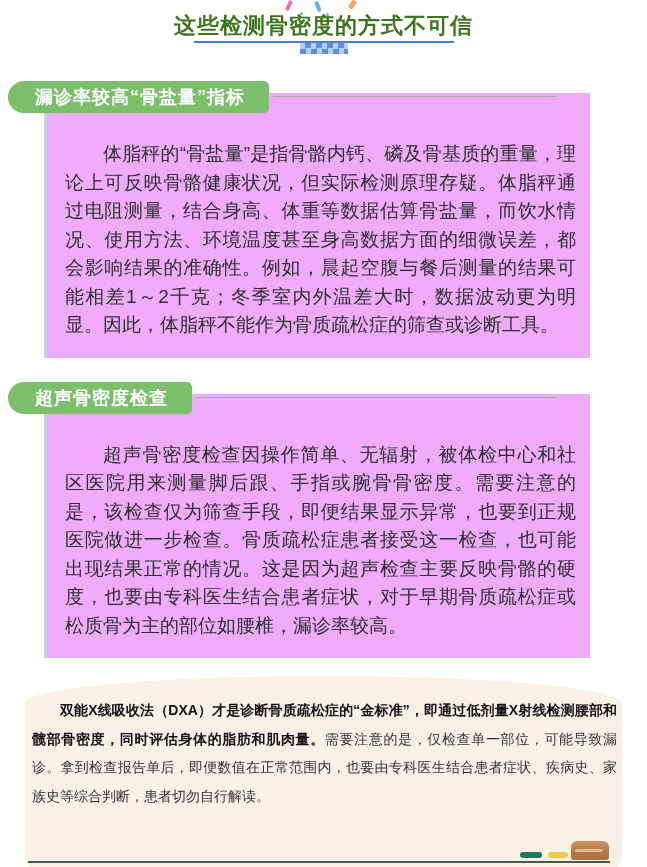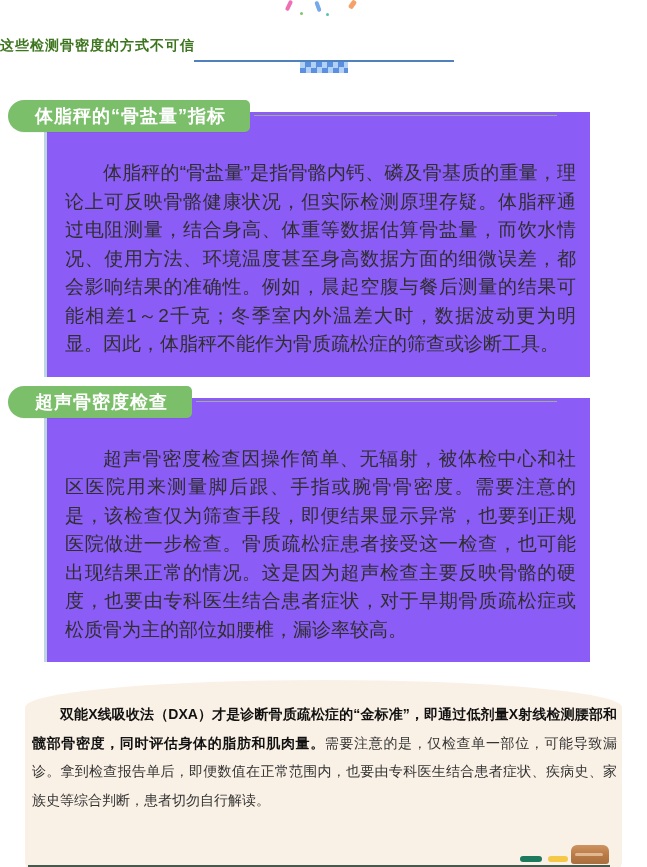--- a/index.html
+++ b/index.html
@@ -11,44 +11,44 @@
   
   .confetti{position:absolute;left:283px;top:0;width:92px;height:18px;}
   .confetti span{position:absolute;border-radius:2px;display:block;}
   .cf-pink{left:4px;top:0;width:4px;height:11px;background:#ef6fb3;transform:rotate(25deg);}
   .cf-blue{left:33px;top:1px;width:4px;height:11px;background:#74aaeb;transform:rotate(-20deg);}
   .cf-orange{left:67px;top:0;width:5px;height:9px;background:#f4a269;transform:rotate(35deg);}
   .cf-green{left:17px;top:12px;width:3px;height:3px;background:#82c468;border-radius:50%;}
   .cf-teal{left:43px;top:13px;width:3px;height:3px;background:#58c4a8;border-radius:50%;}
 
   .page-title{
-    margin:0;padding-top:32px;text-align:left;
-    font-size:14px;line-height:26px;font-weight:bold;color:#3d751e;letter-spacing:1px;
+    margin:0;padding-top:13px;text-align:center;
+    font-size:22px;line-height:26px;font-weight:bold;color:#3d751e;letter-spacing:1px;
   }
   .title-underline{width:260px;height:2px;background:#4f81bd;margin:2px auto 0;}
   .checker{
     width:48px;height:11px;margin:0 auto;
     background:repeating-conic-gradient(#5b8fe0 0% 25%, #b3d0f5 0% 50%);
     background-size:11px 11px;
   }
 
   
   .section{margin-top:27px;position:relative;}
-  .section.second{margin-top:9px;}
+  .section.second{margin-top:24px;}
   .pill-row{display:flex;align-items:flex-start;position:relative;z-index:2;}
   .pill{
     margin-left:8px;background:#7cbf6b;color:#ffffff;
     font-size:18px;font-weight:bold;line-height:20px;letter-spacing:1px;
     padding:6px 24px 6px 27px;border-radius:16px 5px 5px 16px;
     box-shadow:0 1px 0 rgba(0,0,0,0.04);
   }
   .pill-line{flex:1;height:1px;background:#9fae92;margin:15px 90px 0 4px;}
   .content-block{
     margin:-20px 57px 0 44px;position:relative;z-index:1;
-    background:#8b5cf6;border-left:3px solid #bcd7e2;
+    background:#f0abfc;border-left:3px solid #bcd7e2;
     padding:47px 14px 18px 18px;
   }
   .content-block p{
     margin:0;font-size:19px;line-height:28.5px;color:#2f2f2f;
     text-align:justify;text-indent:2em;
     font-family:"Liberation Sans","DejaVu Sans",sans-serif;
   }
 
   
   .conclusion{
@@ -89,21 +89,21 @@
   <span class="cf-green"></span>
   <span class="cf-teal"></span>
 </div>
 
 <h1 class="page-title">这些检测骨密度的方式不可信</h1>
 <div class="title-underline"></div>
 <div class="checker"></div>
 
 <div class="section">
   <div class="pill-row">
-    <div class="pill">体脂秤的“骨盐量”指标</div>
+    <div class="pill">漏诊率较高“骨盐量”指标</div>
     <div class="pill-line"></div>
   </div>
   <div class="content-block">
     <p>体脂秤的“骨盐量”是指骨骼内钙、磷及骨基质的重量，理论上可反映骨骼健康状况，但实际检测原理存疑。体脂秤通过电阻测量，结合身高、体重等数据估算骨盐量，而饮水情况、使用方法、环境温度甚至身高数据方面的细微误差，都会影响结果的准确性。例如，晨起空腹与餐后测量的结果可能相差1～2千克；冬季室内外温差大时，数据波动更为明显。因此，体脂秤不能作为骨质疏松症的筛查或诊断工具。</p>
   </div>
 </div>
 
 <div class="section second">
   <div class="pill-row">
     <div class="pill">超声骨密度检查</div>

